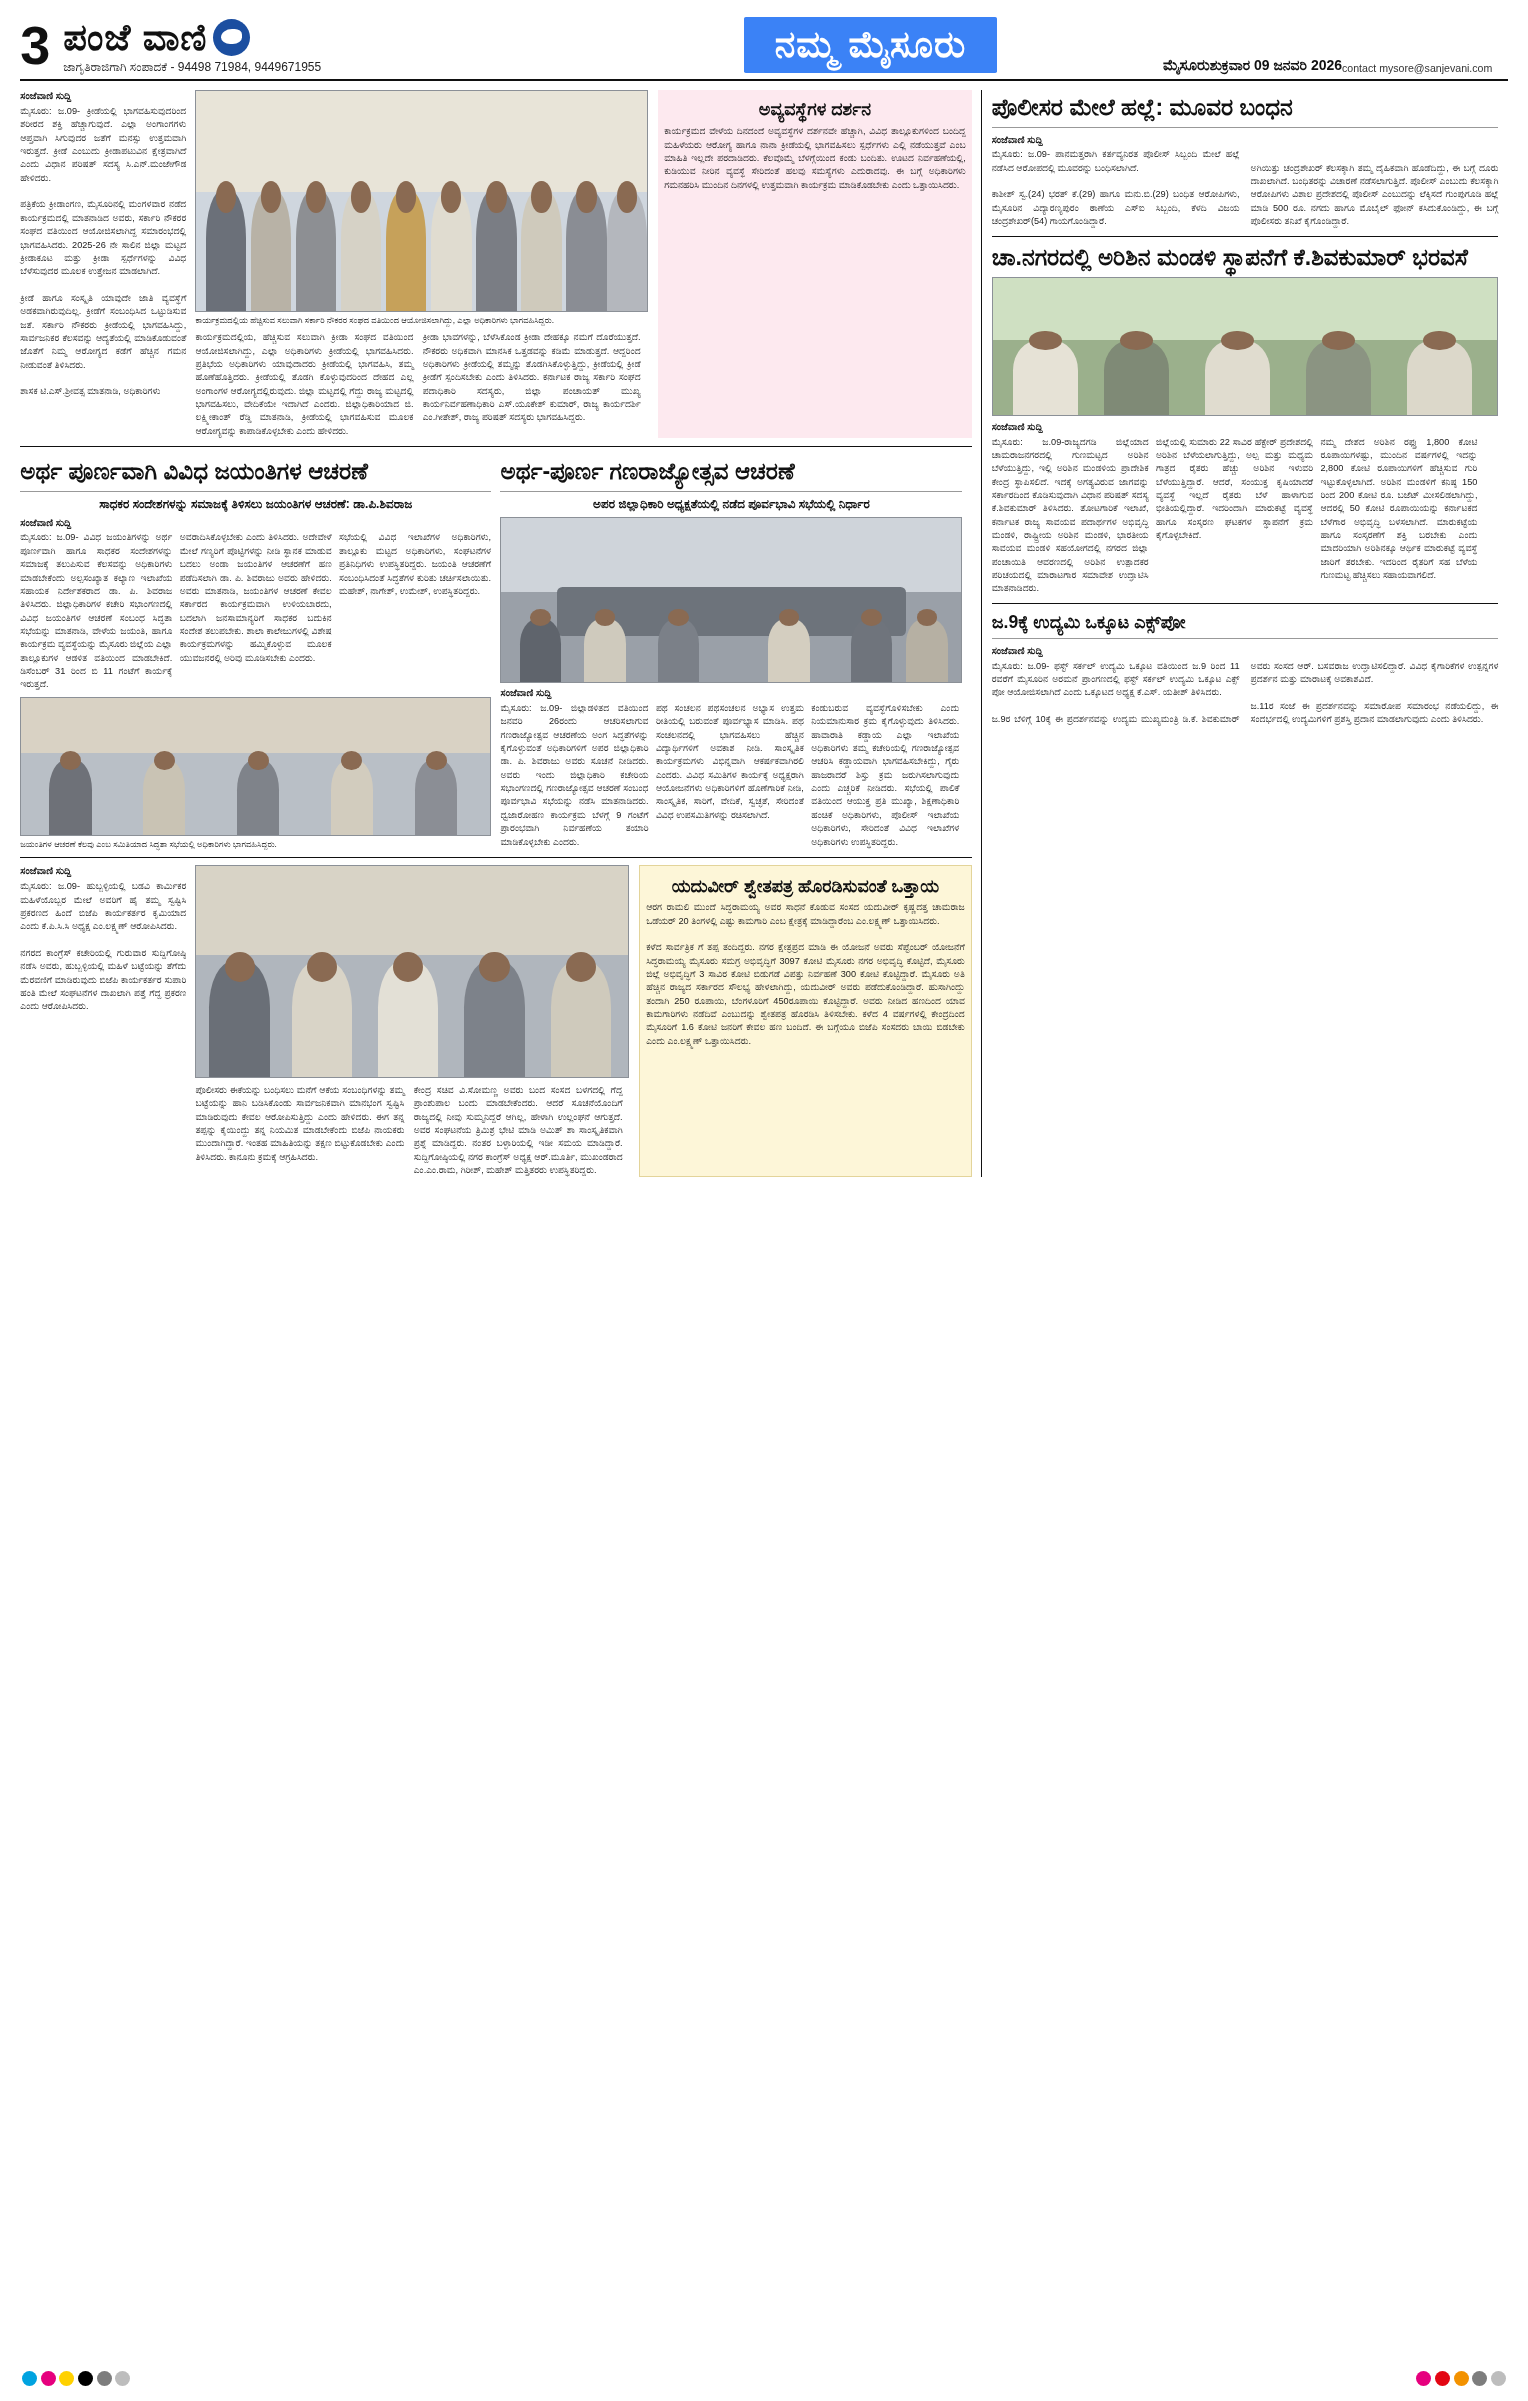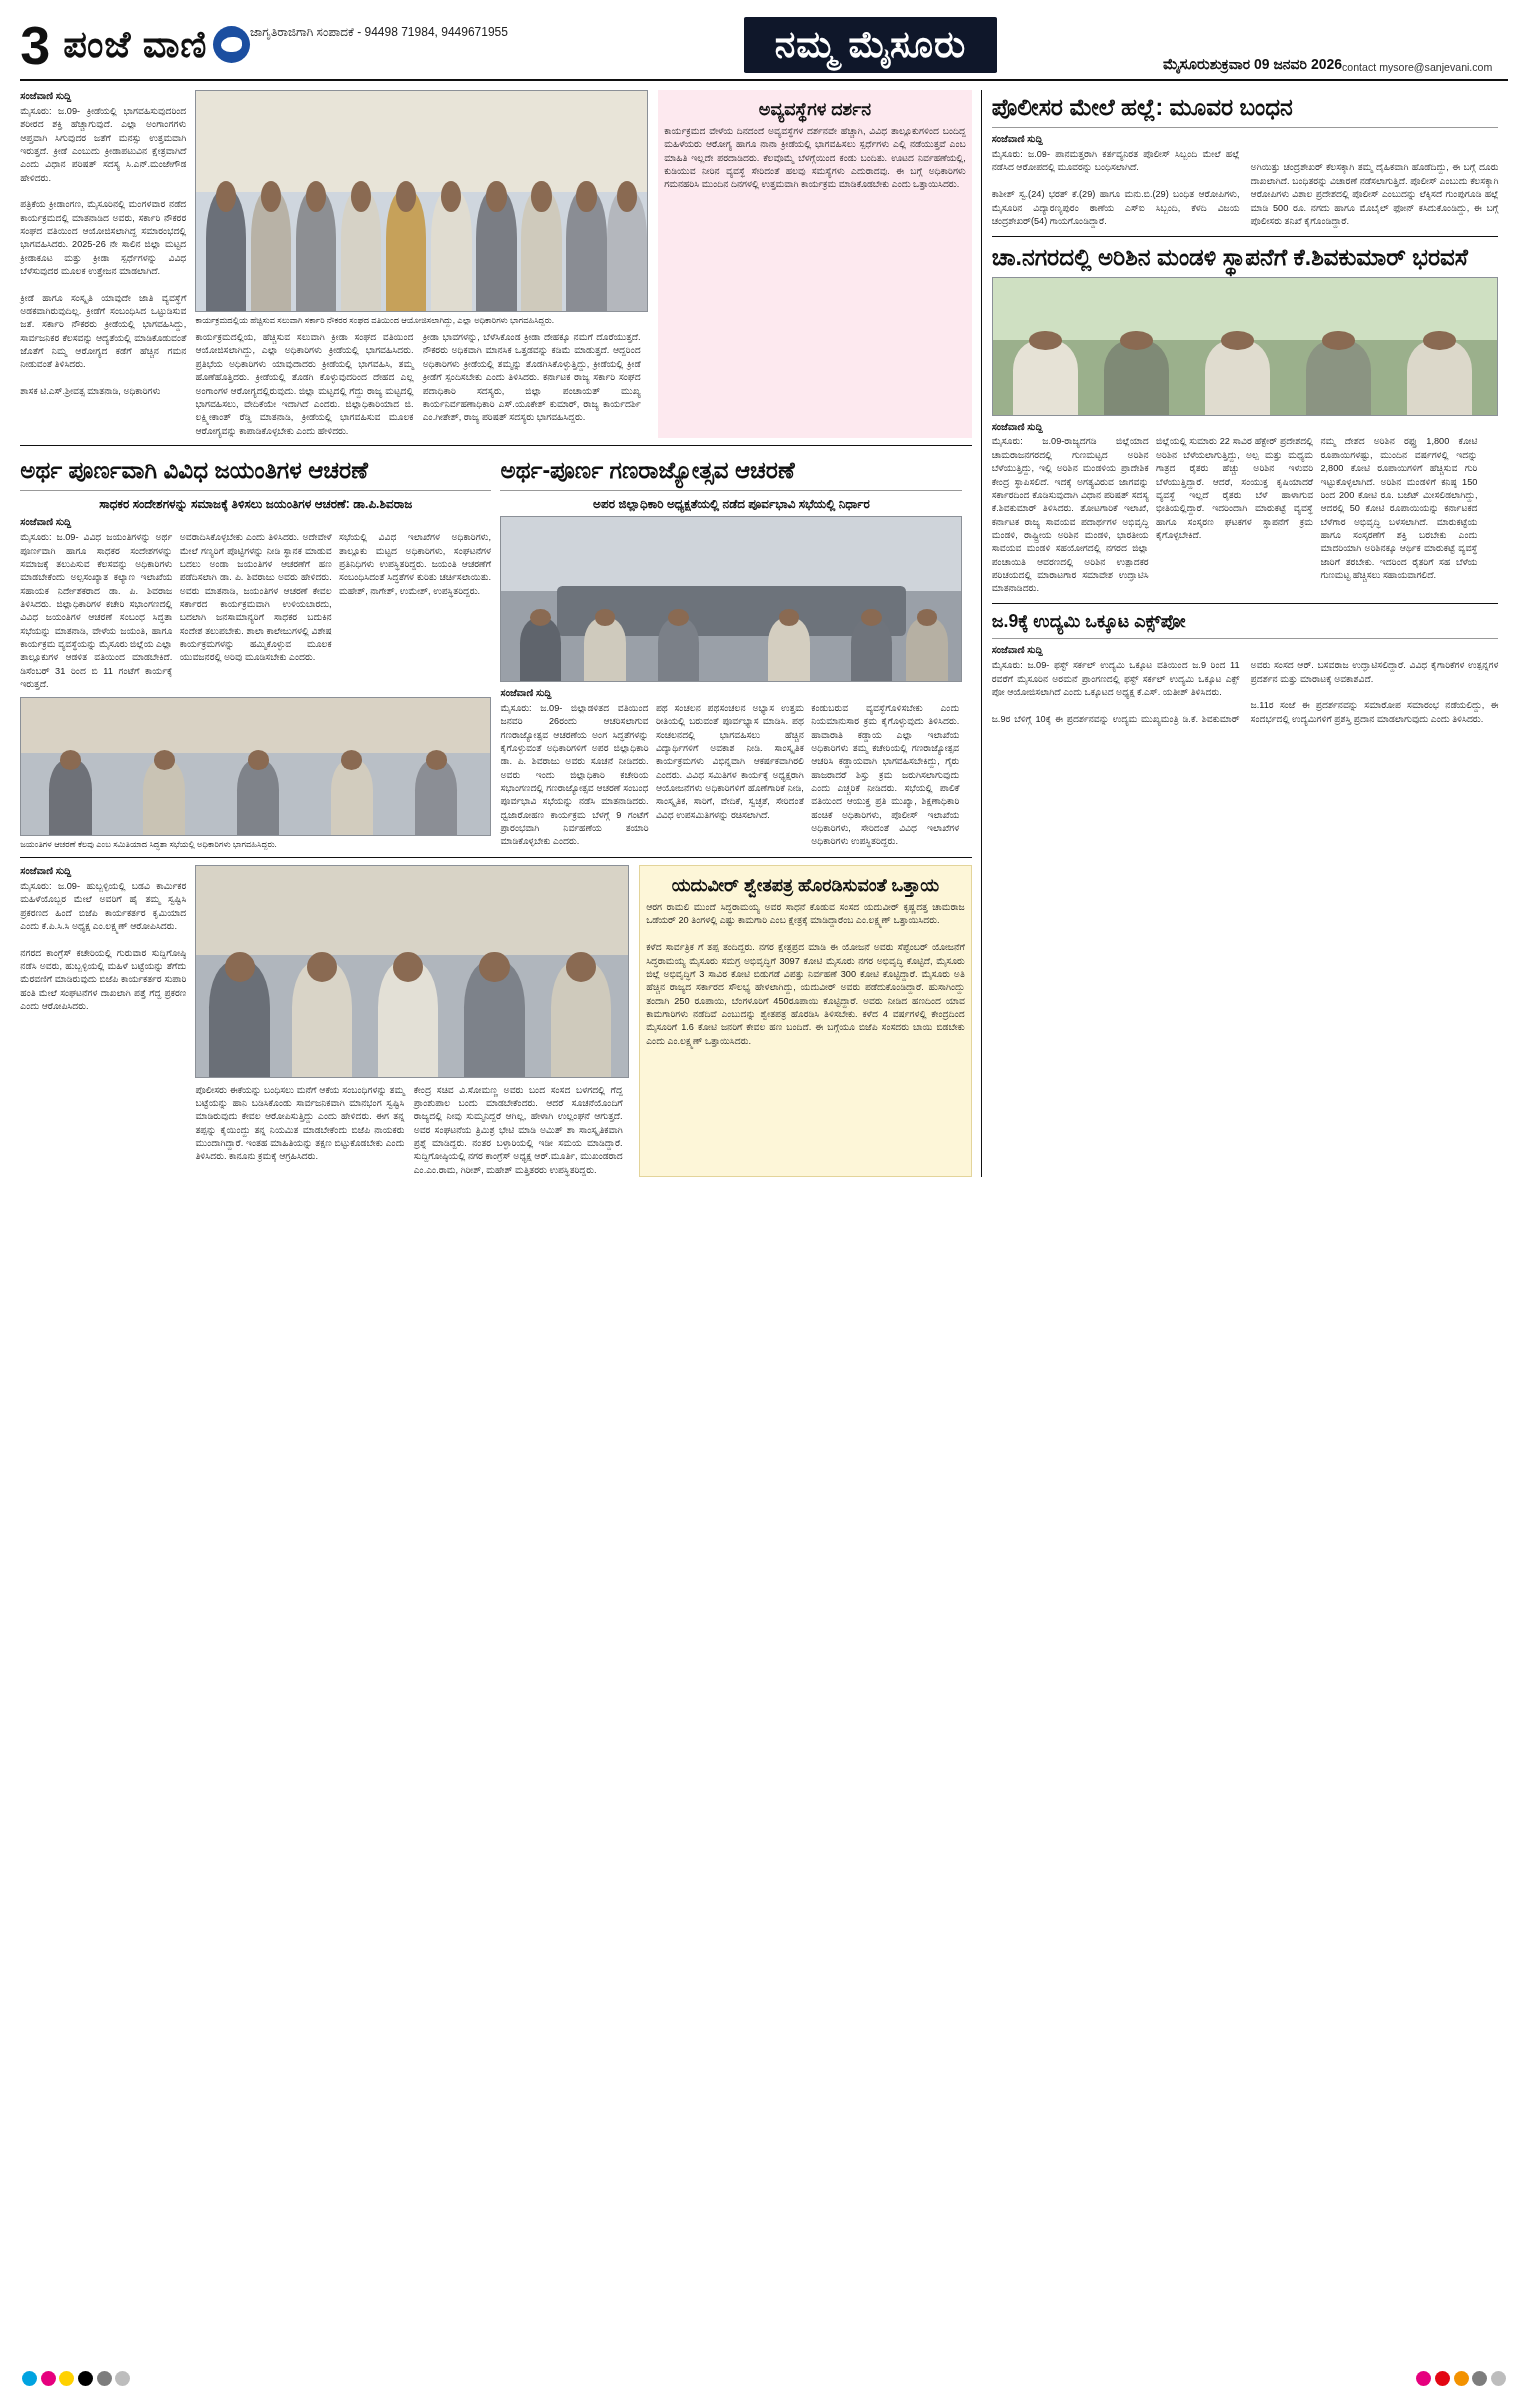--- a/index.html
+++ b/index.html
@@ -12,28 +12,28 @@
     position:relative;
   }
   .page { width:1528px; height:2401px; padding:16.6px 20.3px 9.2px 20.3px; position:relative; }
 
   
   .masthead { display:flex; align-items:stretch; border-bottom:2.8px solid #111; padding-bottom:5.5px; }
   .mast-left { display:flex; align-items:center; gap:9.2px; width:573px; }
   .page-num {
     font-size:54px; font-weight:bold; line-height:1; color:#111; padding-right:3.7px;
   }
-  .logo-block { display:flex; justify-content:flex-end; }
+  .logo-block { display:flex; flex-direction:column; justify-content:flex-end; }
   .logo-title { font-size:37px; font-weight:bold; letter-spacing:0.9px; color:#111; display:flex; align-items:center; gap:5.5px;}
   .logo-bird { width:37px; height:37px; border-radius:50%; background:#1b4ea0; display:inline-block; position:relative; }
   .logo-bird:after{ content:""; position:absolute; left:8.3px; top:10.2px; width:20.3px; height:15px; background:#fff; border-radius:60% 40% 50% 50%; }
   .logo-sub { font-size:12px; color:#222; margin-top:1px; }
   .mast-center { flex:1; display:flex; align-items:center; justify-content:center; }
   .namma {
-    background:#0f172a; color:#fff; font-size:37px; font-weight:bold;
+    background:#3b82f6; color:#fff; font-size:37px; font-weight:bold;
     padding:7.4px 31px; border-radius:1.8px; letter-spacing:0.9px;
   }
   .mast-right { width:360px; text-align:right; display:flex; flex-direction:row; justify-content:center; align-items:flex-end; }
   .mr-city { font-size:15px; font-weight:bold; }
   .mr-date { font-size:14px; font-weight:bold; margin-top:2.8px; }
   .mr-mail { font-size:10.6px; color:#333; margin-top:4.6px; }
 
   
   .cols { display:flex; gap:9.2px; margin-top:9.2px; }
   .colA { width:952px; }

